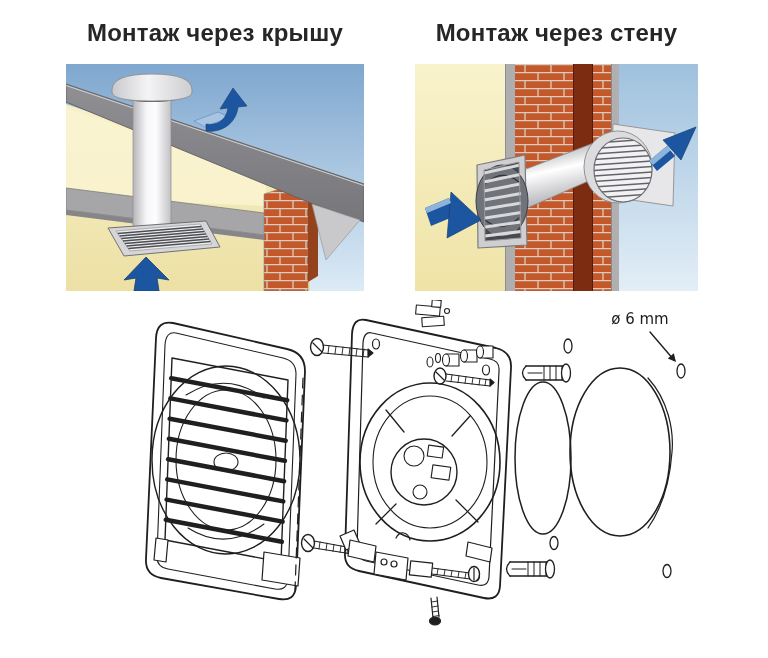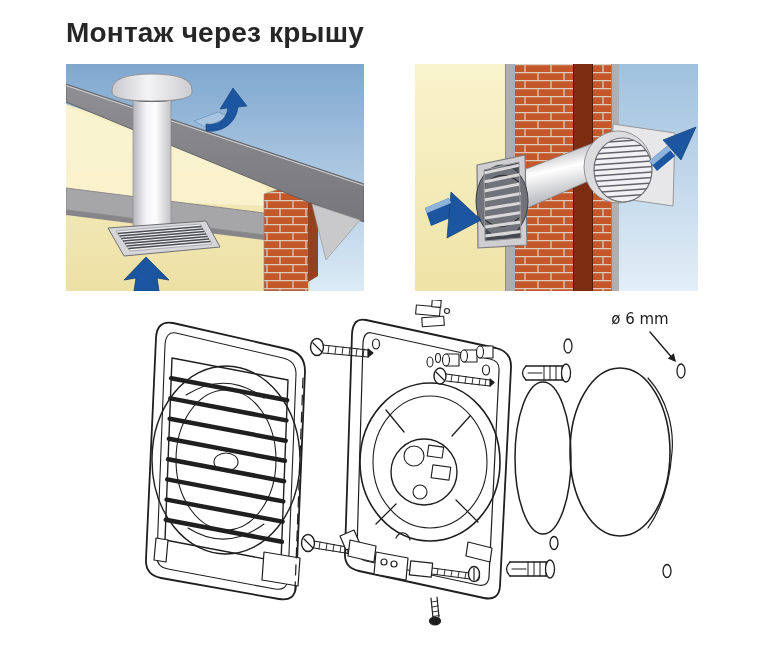--- a/index.html
+++ b/index.html
@@ -2,37 +2,38 @@
 <html><head>
 <meta charset="utf-8">
 <style>
   html,body{margin:0;padding:0;background:#ffffff;}
   .canvas{
     position:relative;width:768px;height:658px;background:#ffffff;overflow:hidden;
     font-family:"Liberation Sans",sans-serif;
   }
   .panel-title{
     position:absolute;top:18px;height:30px;margin:0;
-    font-size:28px;font-weight:700;color:#262626;text-align:center;
+    font-size:24px;font-weight:700;color:#262626;text-align:center;
     letter-spacing:.2px;line-height:30px;
   }
   .panel-title.left{left:56px;width:318px;}
   .panel-title.right{left:405px;width:303px;}
   .scene{position:absolute;top:64px;display:block;}
   .scene.left{left:66px;}
   .scene.right{left:415px;}
   .exploded{position:absolute;left:0;top:300px;display:block;}
   text.dim-label{font-family:"DejaVu Sans","Liberation Sans",sans-serif;font-size:15px;fill:#1c1c1c;}
 </style>
 </head>
 <body>
 
 <div class="canvas">
 
   <h2 class="panel-title left">Монтаж через крышу</h2>
+  <h2 class="panel-title right">Монтаж через стену</h2>
 
   <svg class="scene left" width="298" height="227" viewBox="0 0 298 227">
     <defs>
       <linearGradient id="skyL" x1="0" y1="0" x2="0" y2="1">
         <stop offset="0" stop-color="#7fa7cf"></stop>
           <stop offset="1" stop-color="#dcebf6"></stop>
       </linearGradient>
       <linearGradient id="yellowL" x1="0" y1="0" x2="0" y2="1">
         <stop offset="0" stop-color="#f8f1c9"></stop>
           <stop offset="1" stop-color="#ece0a4"></stop>

